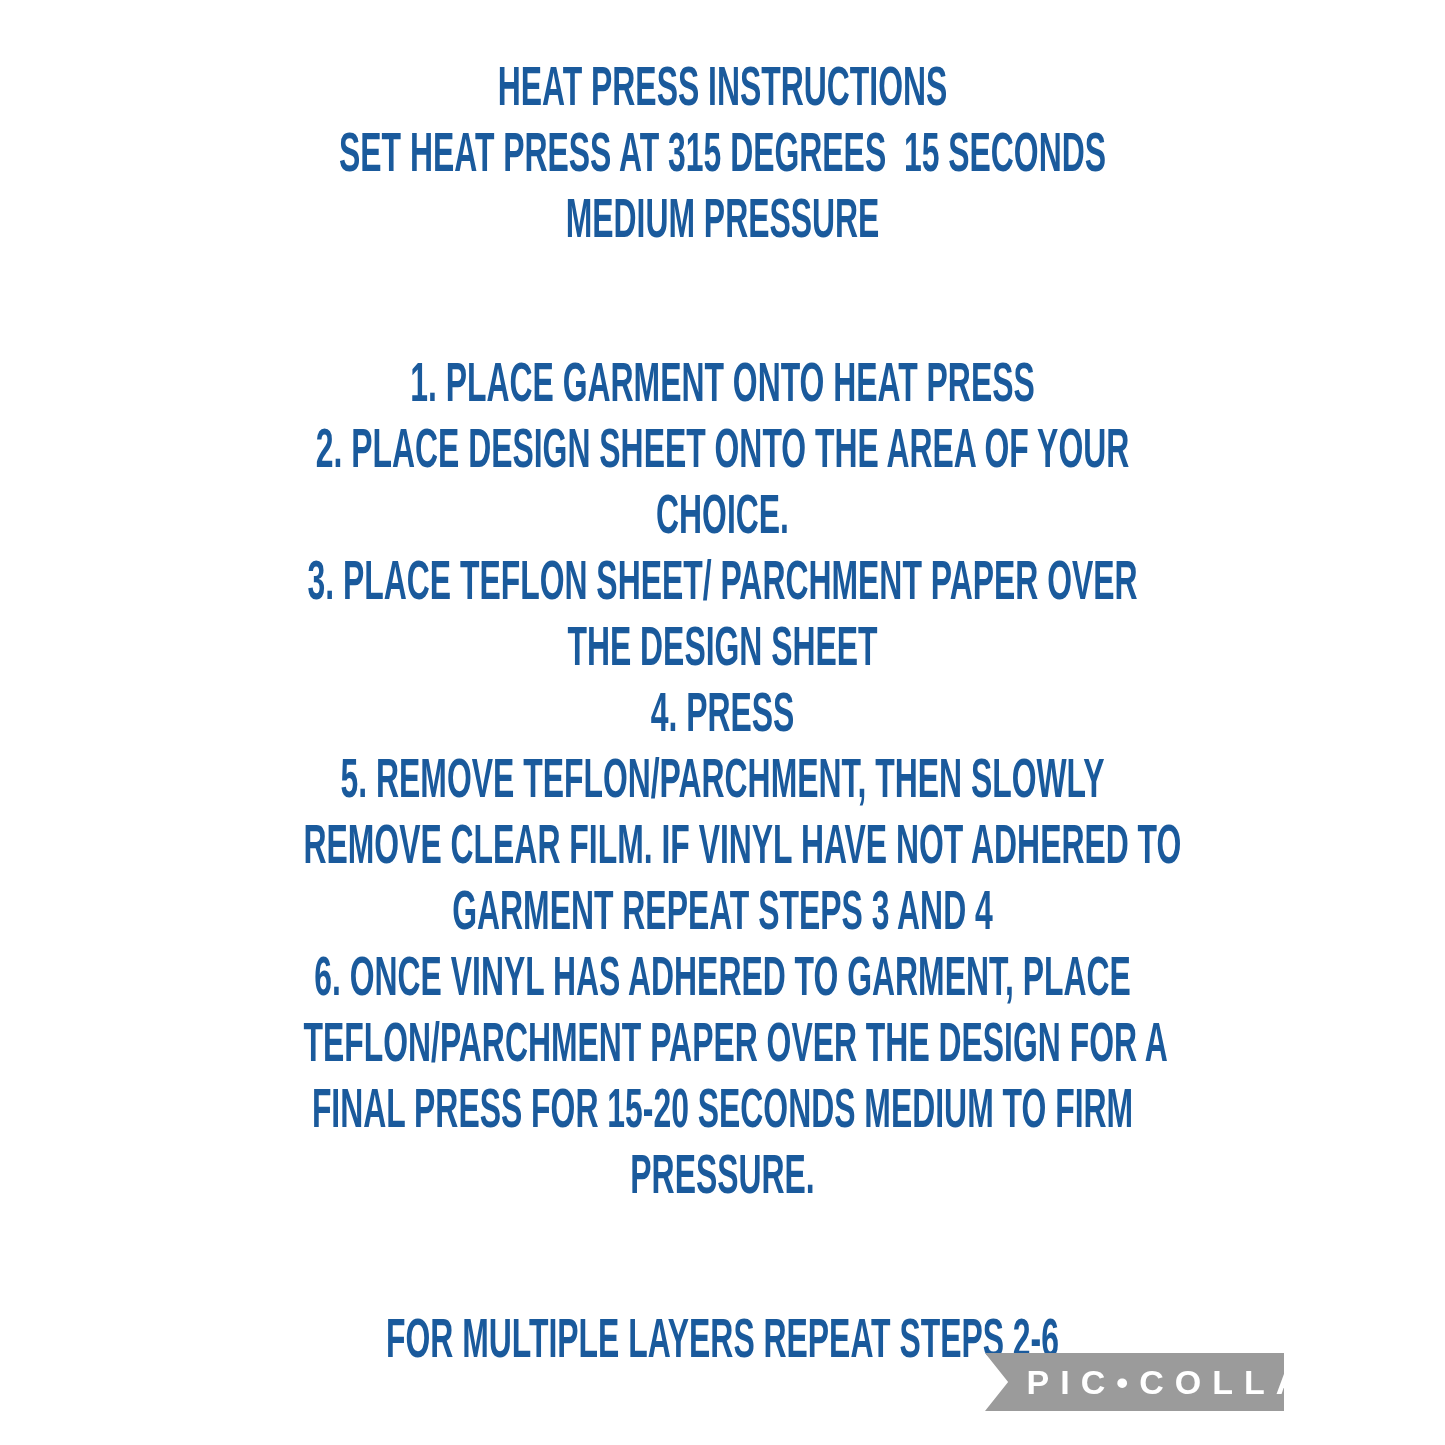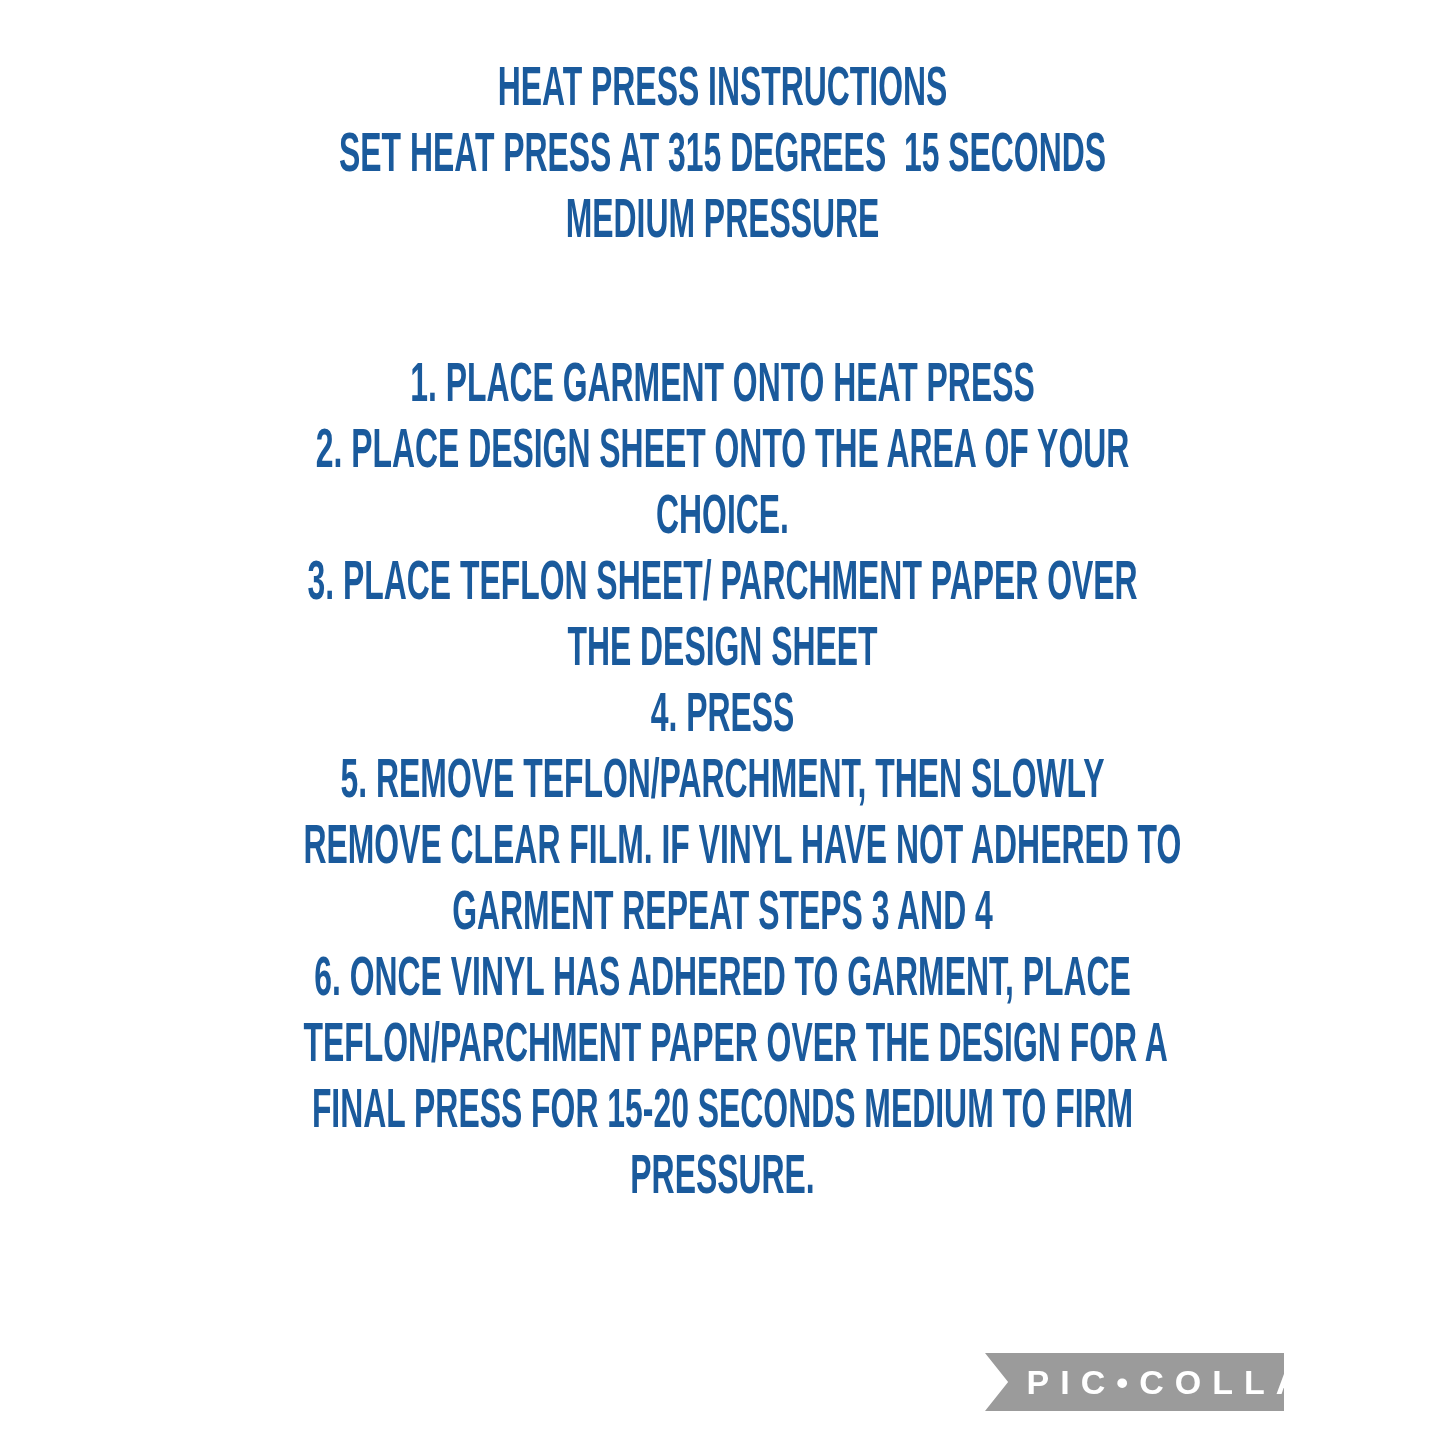--- a/index.html
+++ b/index.html
@@ -78,20 +78,23 @@
         <div class="line">THE DESIGN SHEET</div>
         <div class="line">4. PRESS</div>
         <div class="line">5. REMOVE TEFLON/PARCHMENT, THEN SLOWLY</div>
         <div class="line">REMOVE CLEAR FILM. IF VINYL HAVE NOT ADHERED TO</div>
         <div class="line">GARMENT REPEAT STEPS 3 AND 4</div>
         <div class="line">6. ONCE VINYL HAS ADHERED TO GARMENT, PLACE</div>
         <div class="line">TEFLON/PARCHMENT PAPER OVER THE DESIGN FOR A</div>
         <div class="line">FINAL PRESS FOR 15-20 SECONDS MEDIUM TO FIRM</div>
         <div class="line">PRESSURE.</div>
       </div>
+    <div class="section gap-above">
+        <div class="line">FOR MULTIPLE LAYERS REPEAT STEPS 2-6</div>
+      </div>
   </div>
 
   <div class="watermark">
     <div class="ribbon" style="background: rgb(155, 155, 155);">
       <span class="ribbon-label" style="color: rgb(255, 255, 255);">PIC•COLLAGE</span>
     </div>
   </div>
 
 </div>
 

